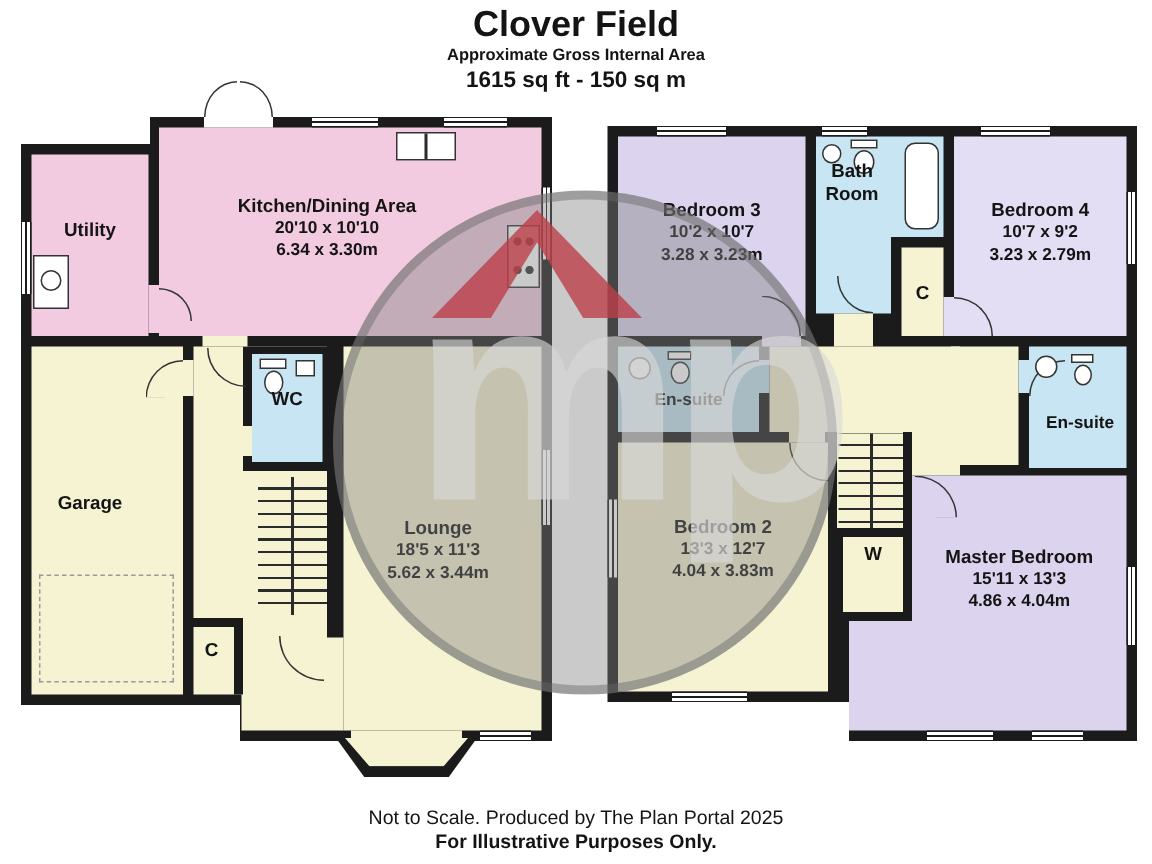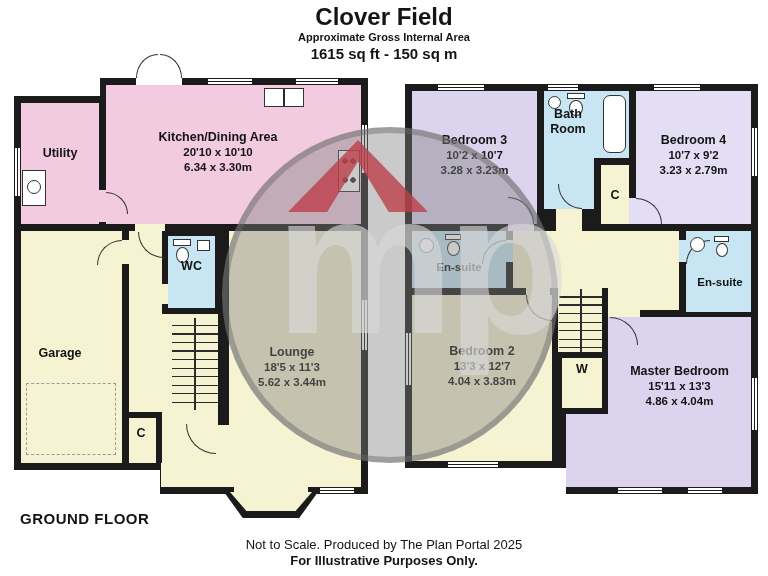--- a/index.html
+++ b/index.html
@@ -105,21 +105,21 @@
     <div>Utility</div>
   </div>
   <div class="lbl" style="left:118px;top:130px;width:200px">
     <div>Kitchen/Dining Area</div>
     <div class="dim">20'10 x 10'10</div>
     <div class="dim">6.34 x 3.30m</div>
   </div>
   <div class="lbl" style="left:168px;top:259px;width:47px">
     <div>WC</div>
   </div>
-  <div class="lbl" style="left:21px;top:346px;width:78px">
+  <div class="lbl" style="left:21px;top:328px;width:78px">
     <div>Garage</div>
   </div>
   <div class="lbl" style="left:222px;top:345px;width:140px">
     <div>Lounge</div>
     <div class="dim">18'5 x 11'3</div>
     <div class="dim">5.62 x 3.44m</div>
   </div>
   <div class="lbl" style="left:126px;top:426px;width:30px">
     <div>C</div>
   </div>
@@ -210,21 +210,20 @@
   </div>
   <div class="lbl" style="left:608px;top:364px;width:143px">
     <div>Master Bedroom</div>
     <div class="dim">15'11 x 13'3</div>
     <div class="dim">4.86 x 4.04m</div>
   </div>
   <div class="lbl" style="left:697px;top:276px;width:46px;font-size:11.5px;line-height:13.5px">
     <div>En-suite</div>
   </div>
 
-  <div class="caption" style="left:20px;top:510px">GROUND FLOOR</div>
   <div class="foot" style="top:537px">Not to Scale. Produced by The Plan Portal 2025</div>
   <div class="foot" style="top:553px;font-weight:bold">For Illustrative Purposes Only.</div>
 
   <div class="wm wm-circle"></div>
   <div class="wm wm-roof"></div>
   <div class="wm wm-letters">mp</div>
 
 </div>
 
 </body></html>

